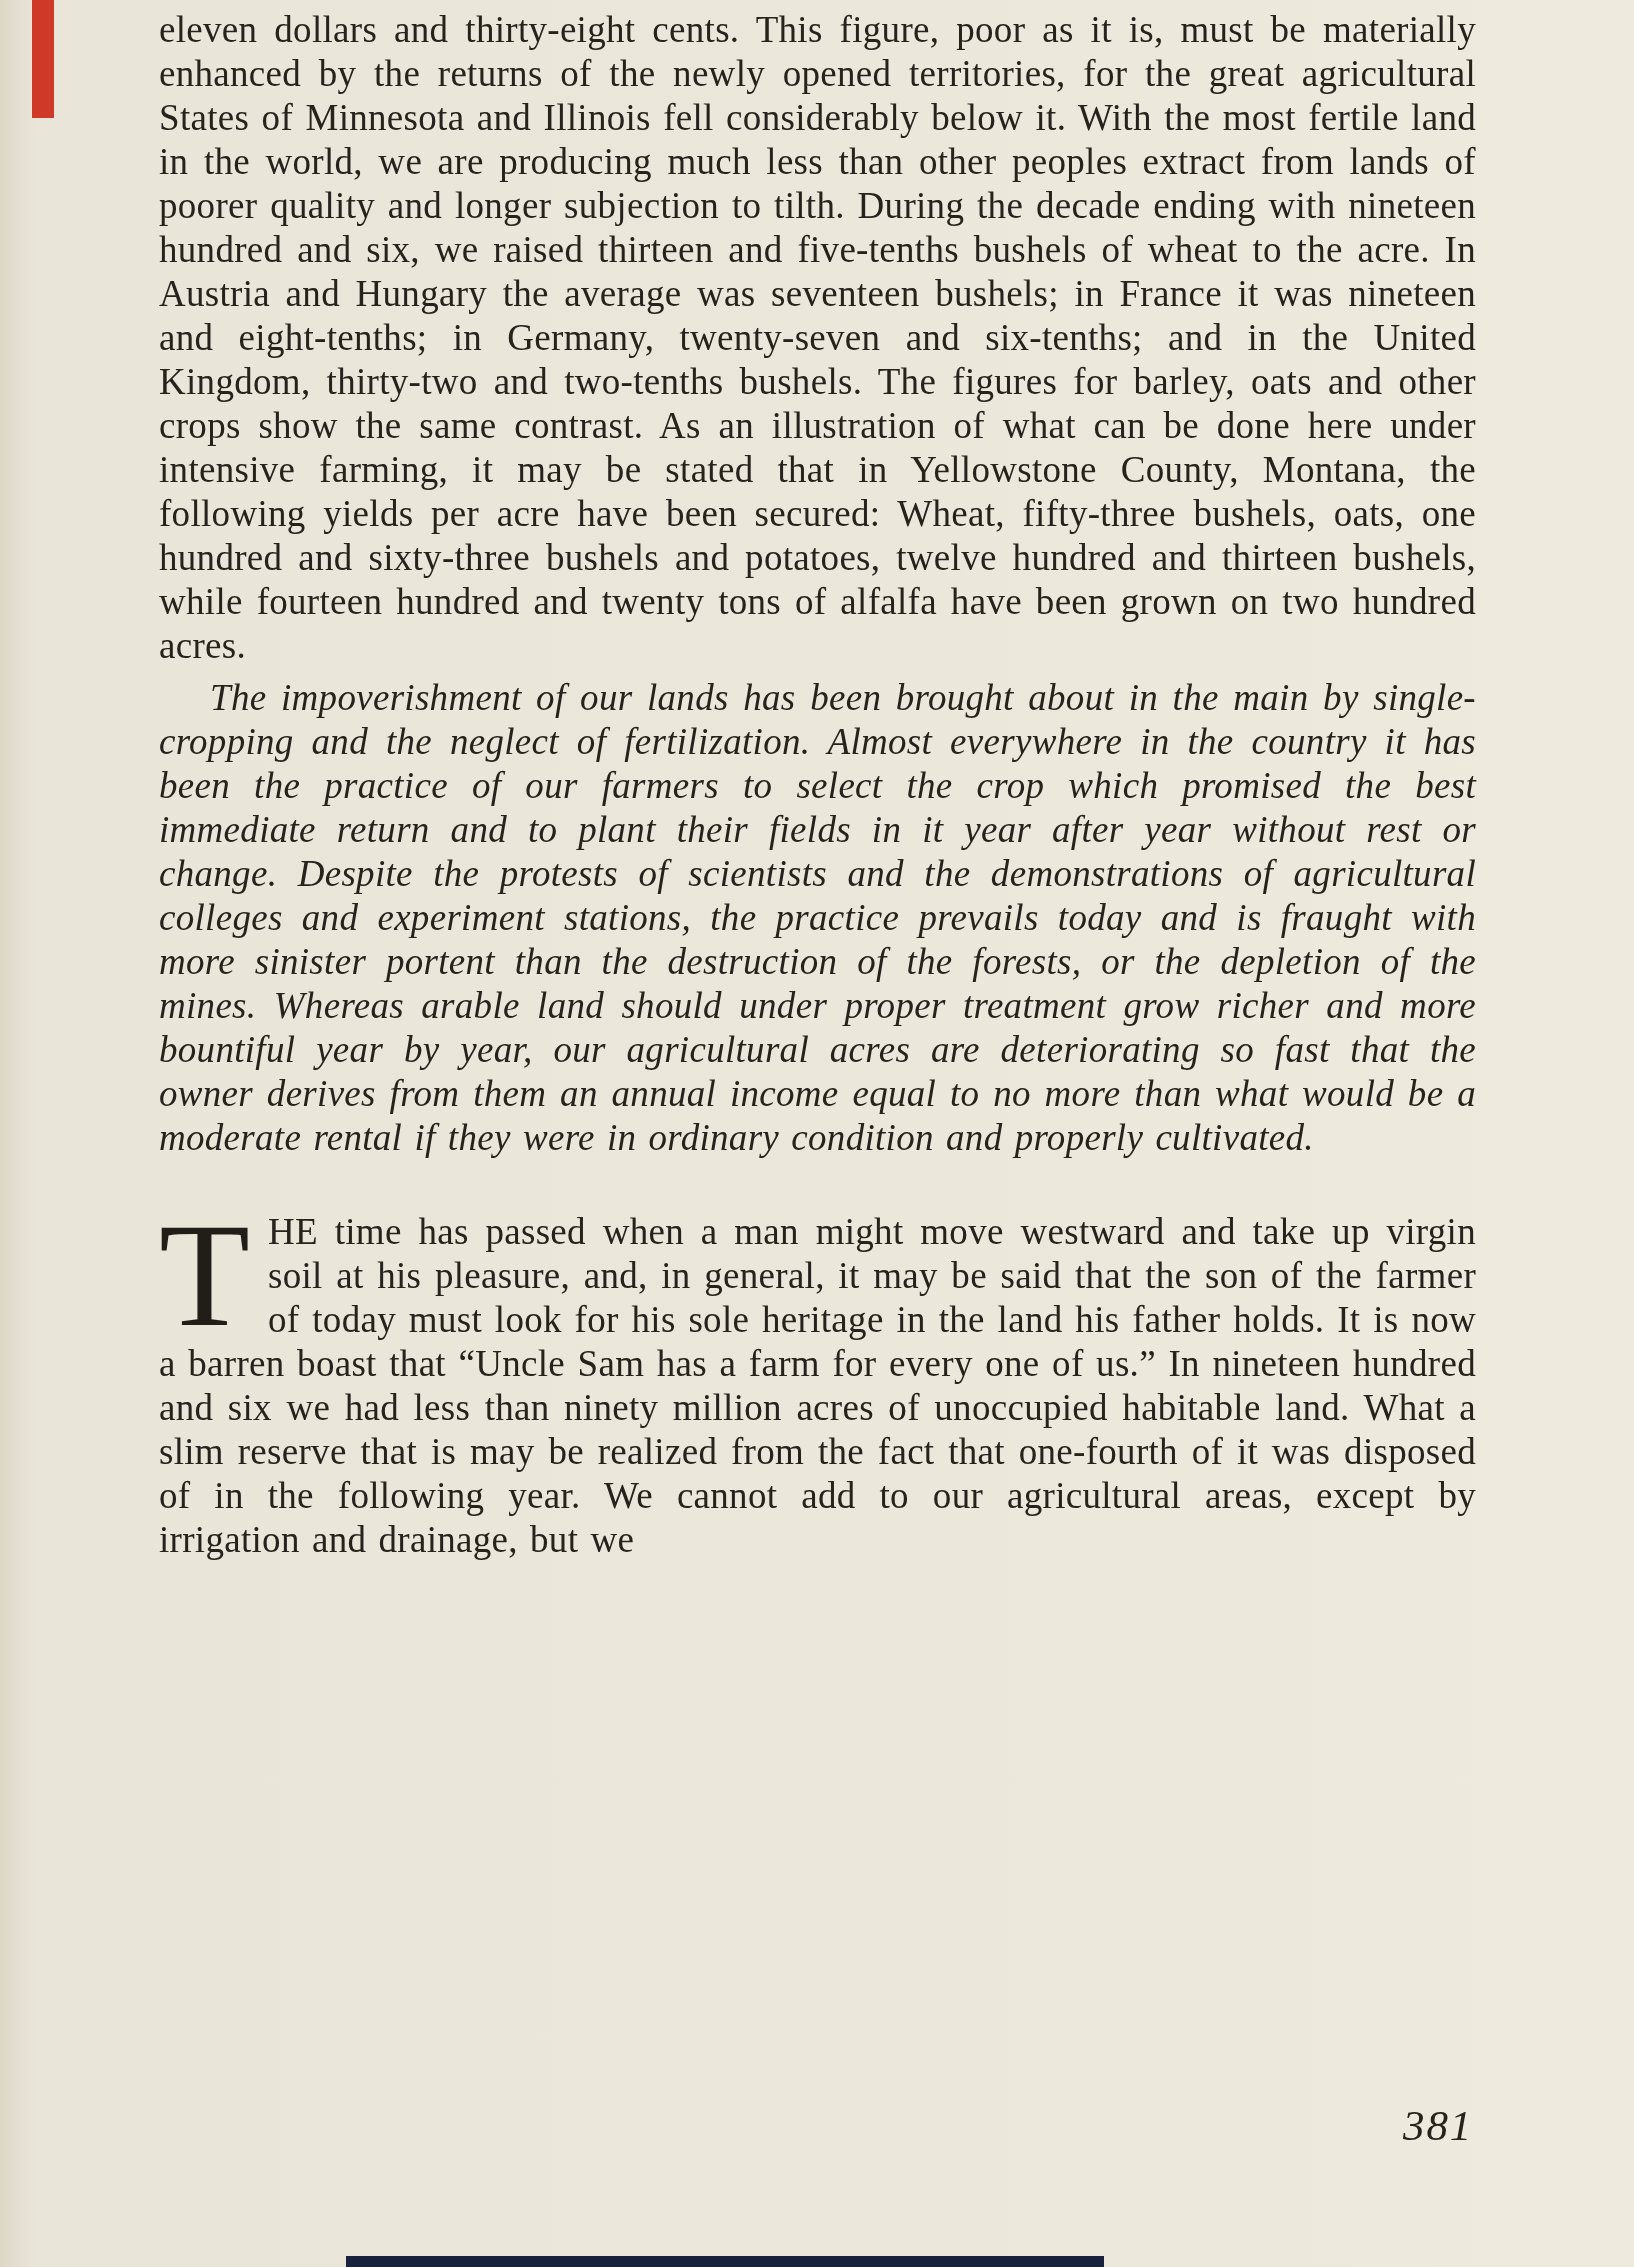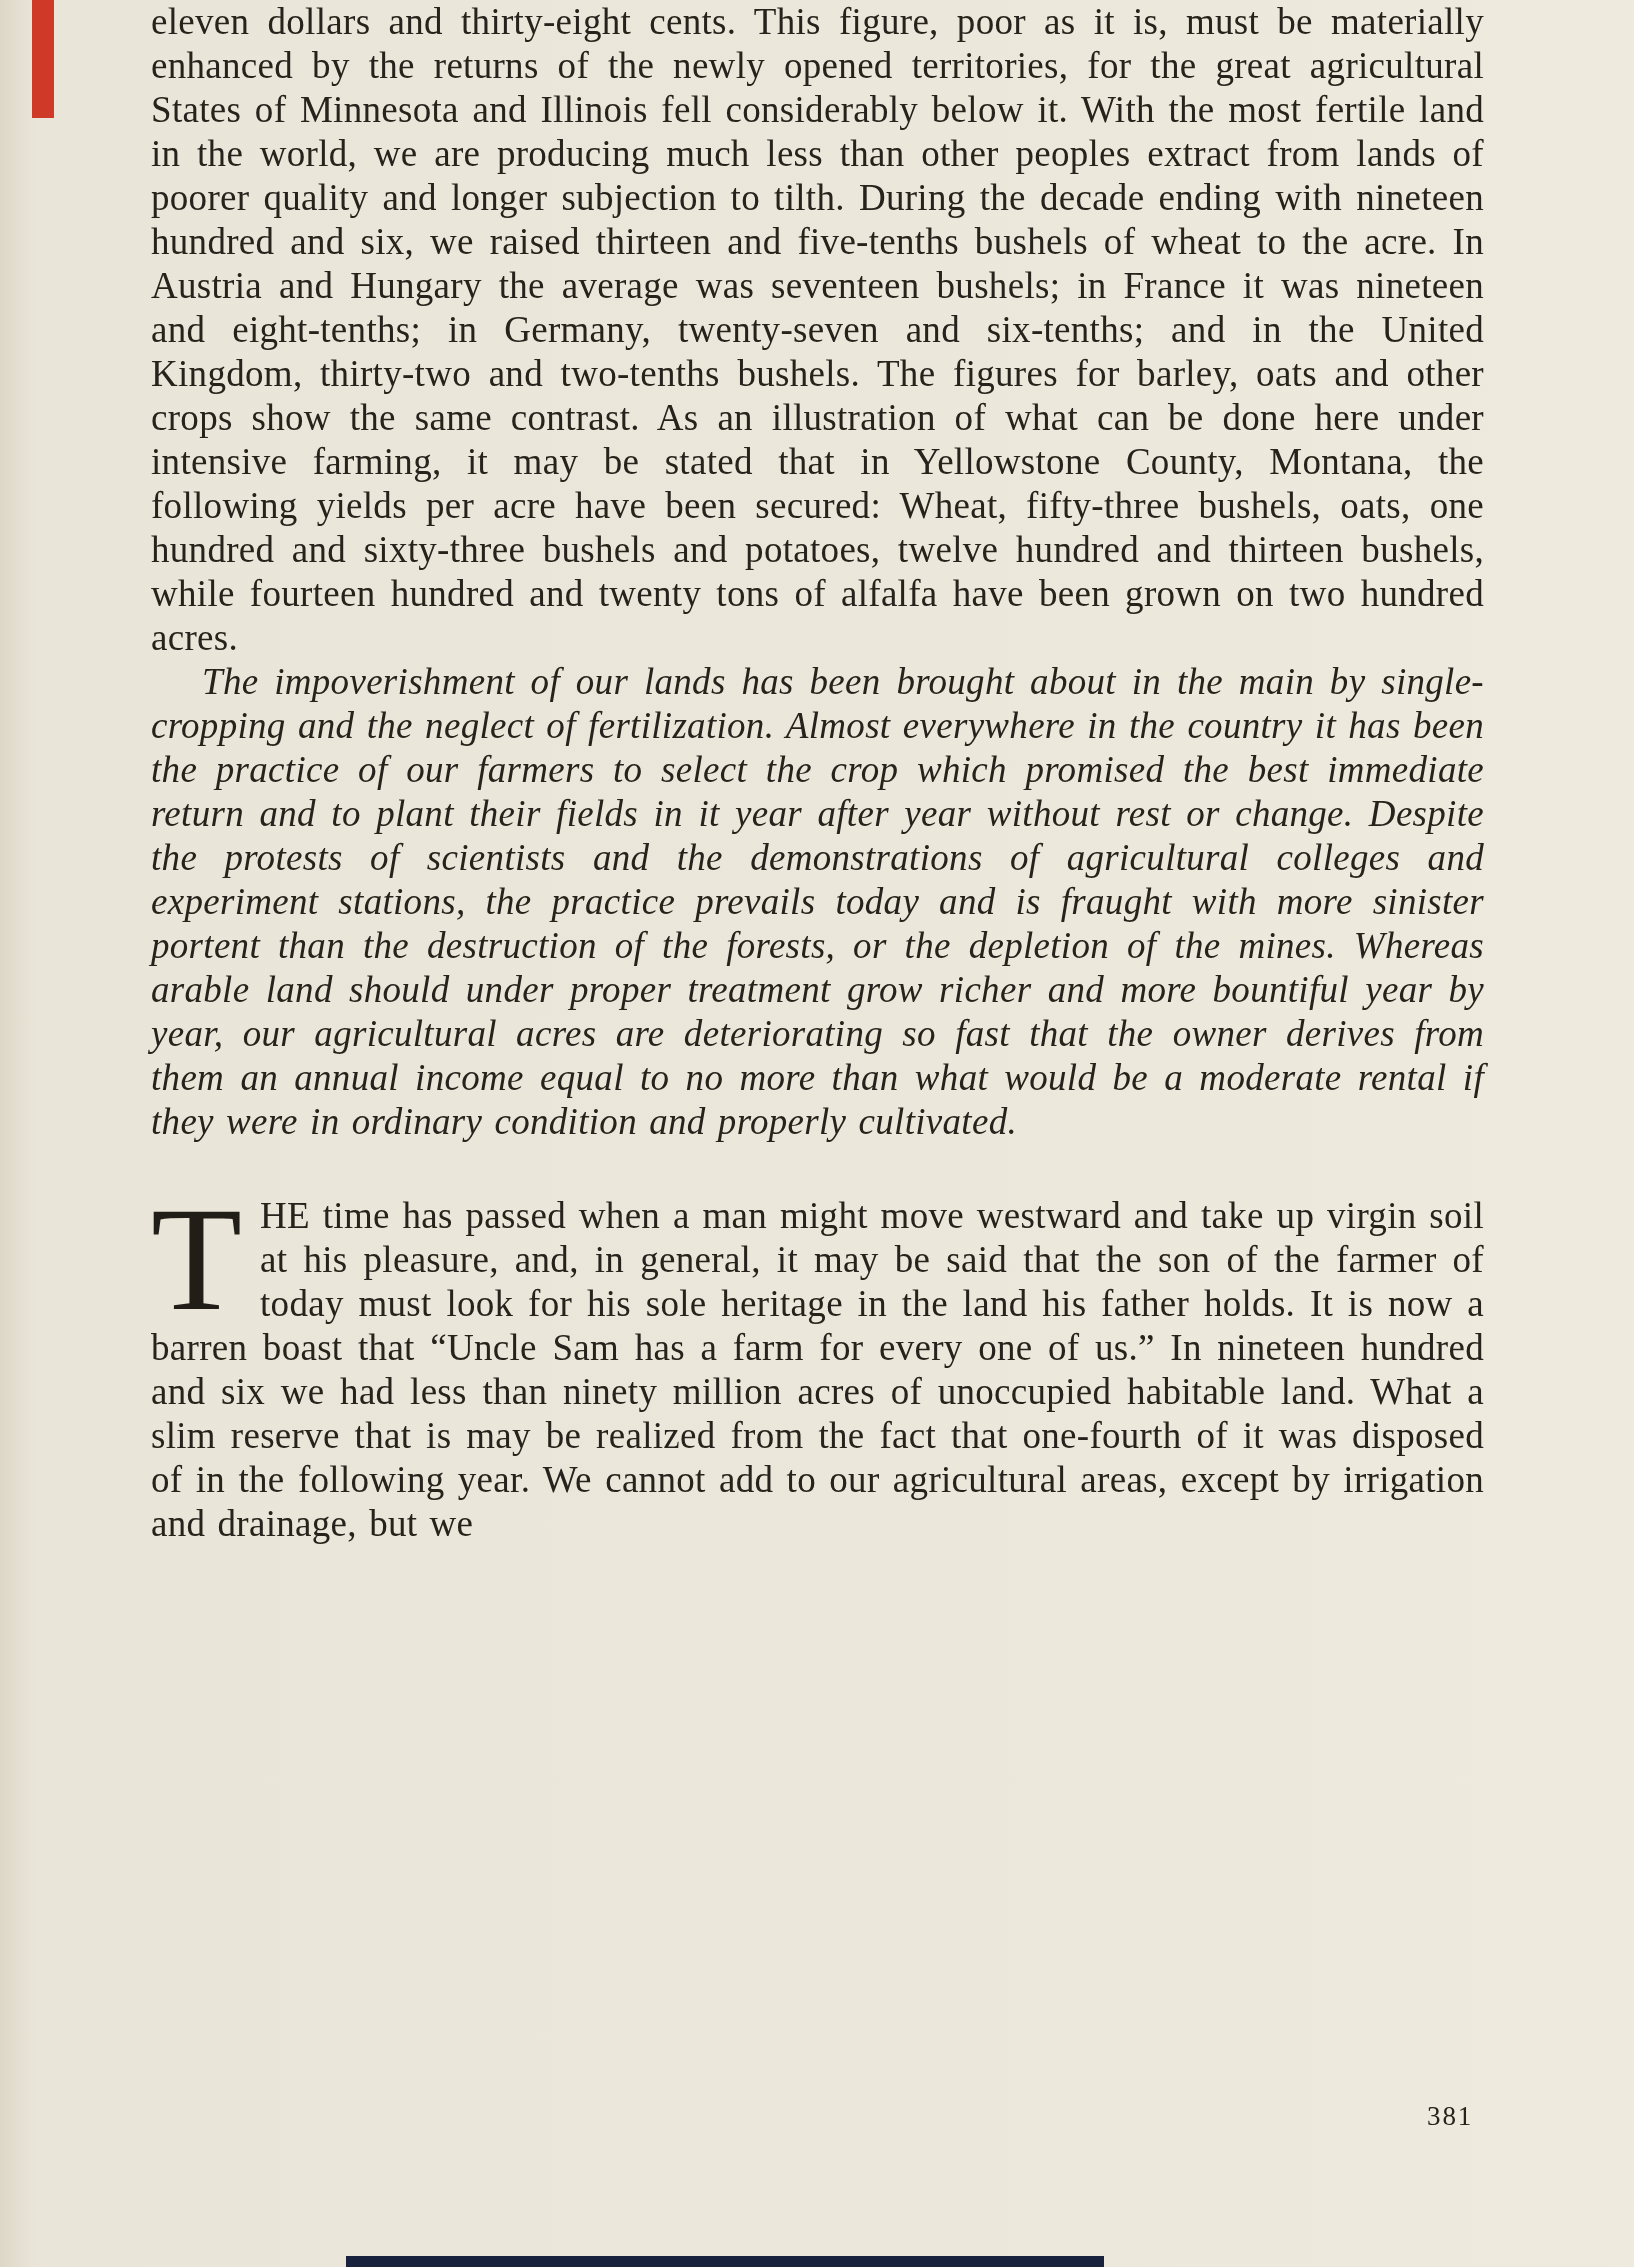--- a/index.html
+++ b/index.html
@@ -45,21 +45,21 @@
   .page-title {
     margin: 149px 0 51px 0;
     text-align: center;
     font-size: 41px;
     font-weight: bold;
     letter-spacing: 4.4px;
     color: #211e19;
     white-space: nowrap;
   }
   .para {
-    margin: 0;
+    margin: 8px;
     font-size: 37px;
     line-height: 44px;
     color: #26221c;
     text-align: justify;
     letter-spacing: 0.3px;
     word-spacing: 2.7px;
   }
   .para.indent {
     text-indent: 51px;
     font-style: italic;
@@ -71,23 +71,24 @@
     float: left;
     font-size: 149px;
     line-height: 112px;
     padding: 8.9px 17.7px 0 0;
     color: #211d17;
   }
   .page-number {
     position: absolute;
     top: 2101px;
     right: 161px;
-    font-size: 27px;
+    font-size: 43px;
     color: #26221c;
     letter-spacing: 1.8px;
+    font-style: italic;
   }
 </style>
 </head>
 <body>
 
 <div class="scan-page">
 
   <div class="red-strip"></div>
 
   <div class="content">

